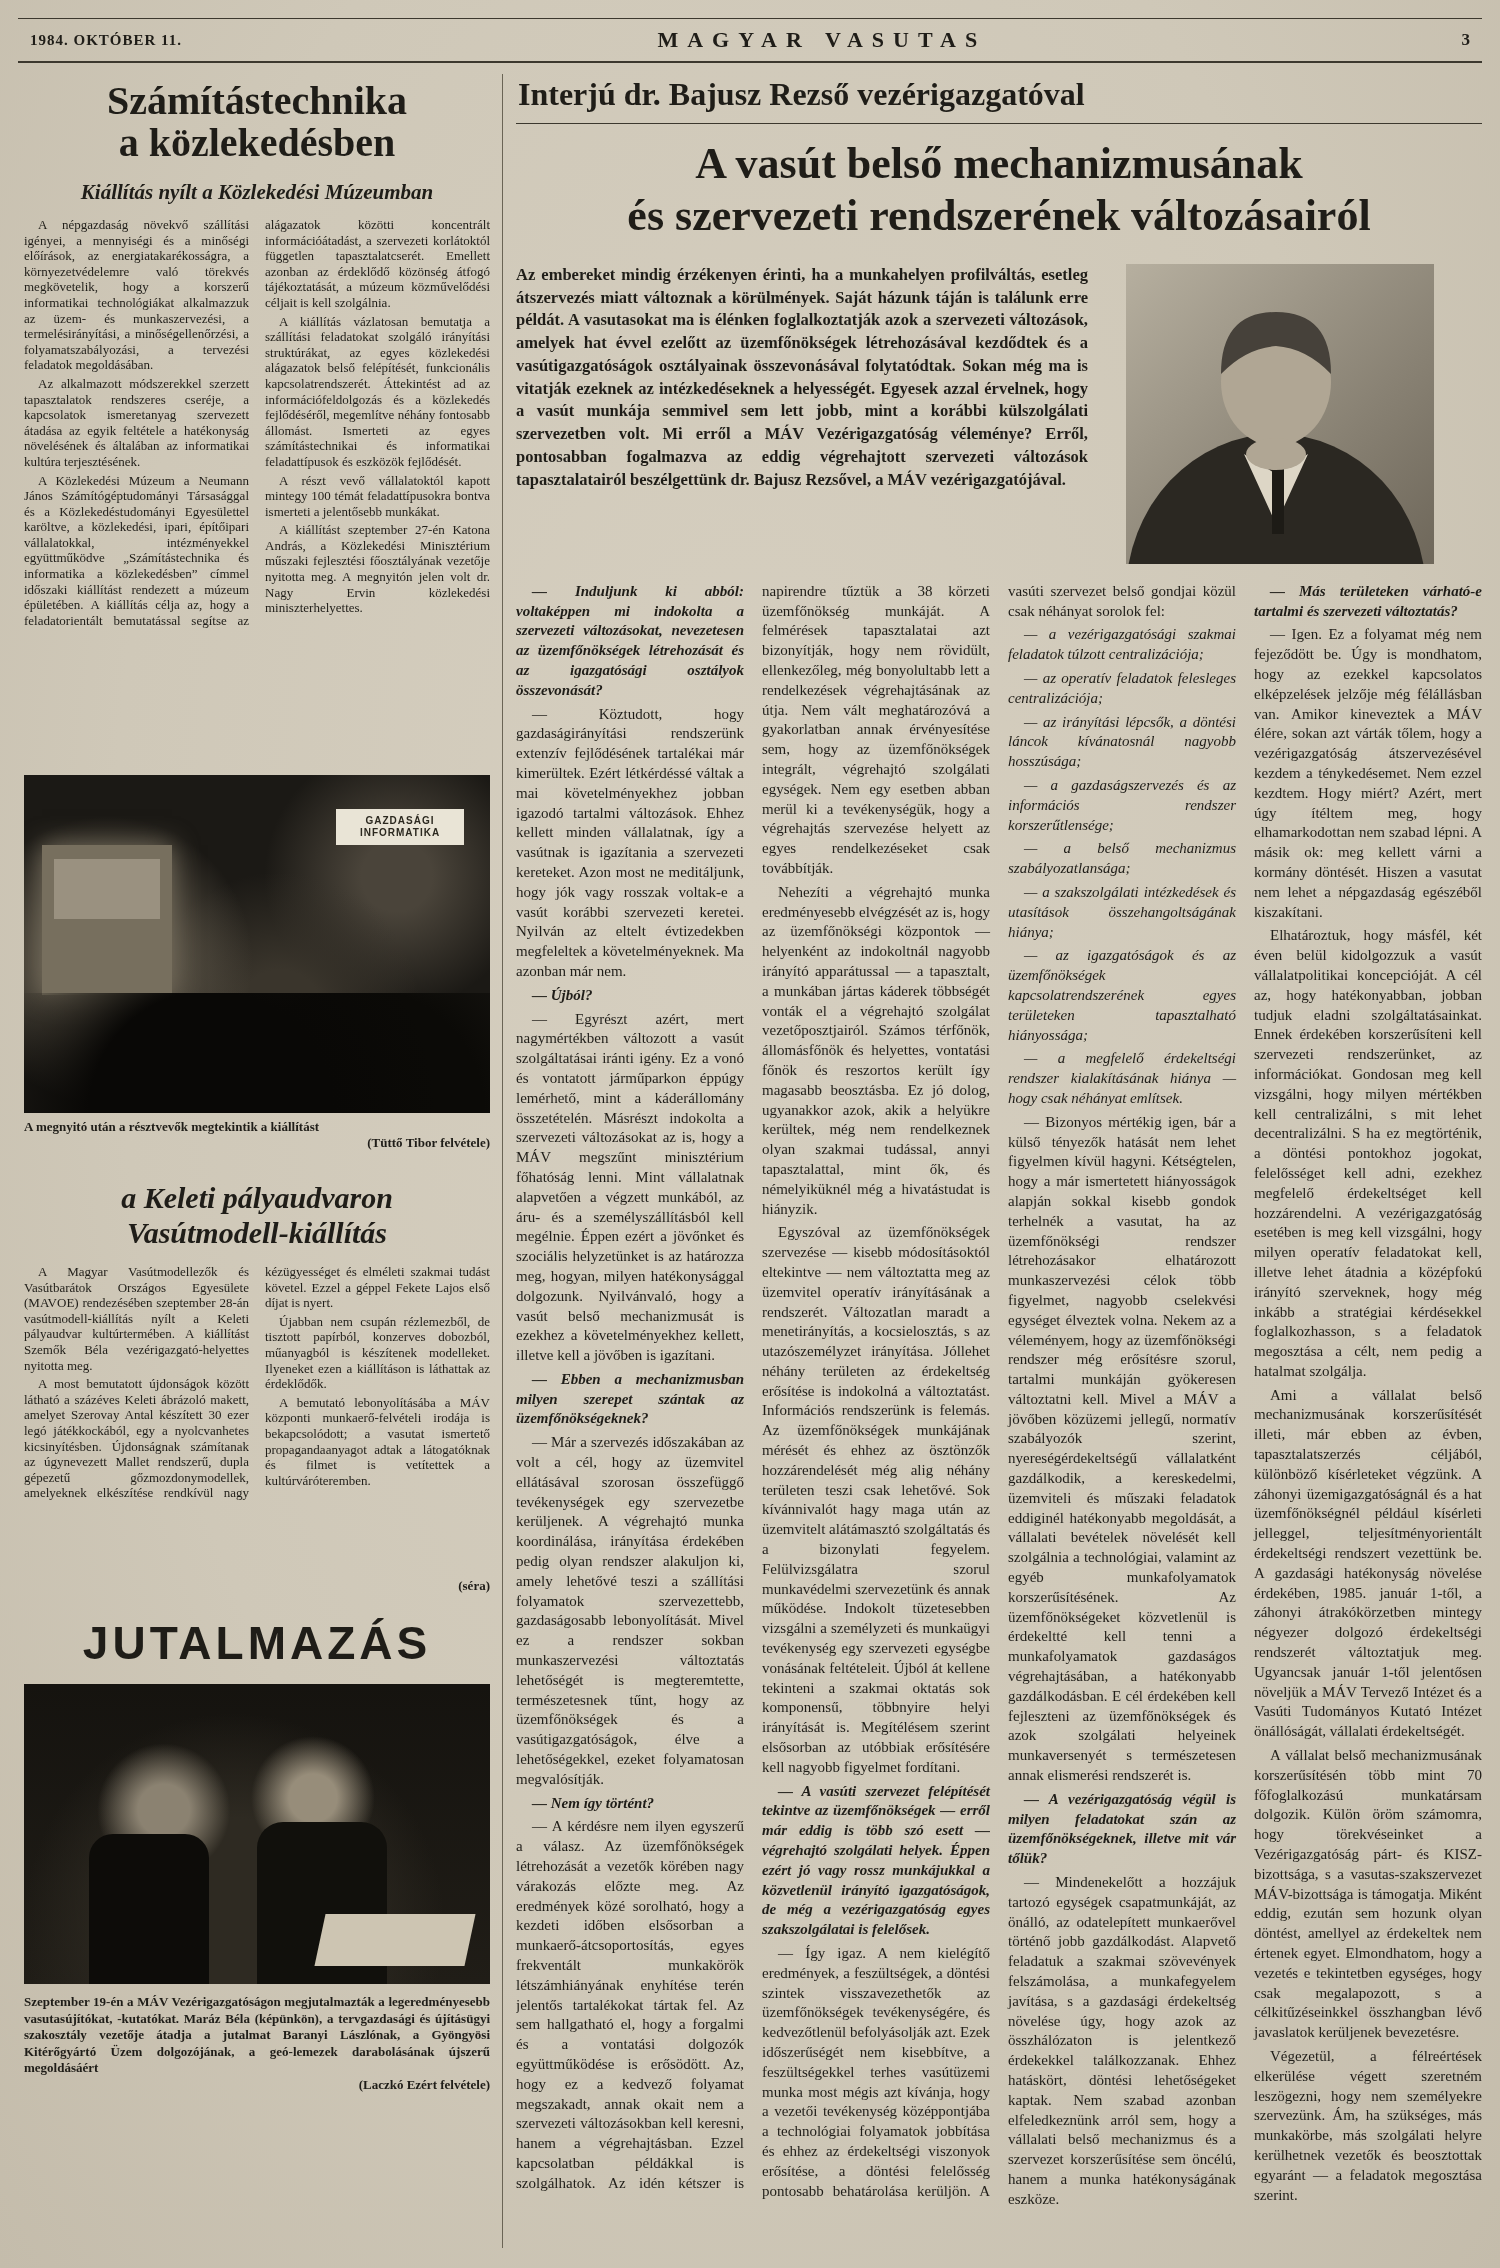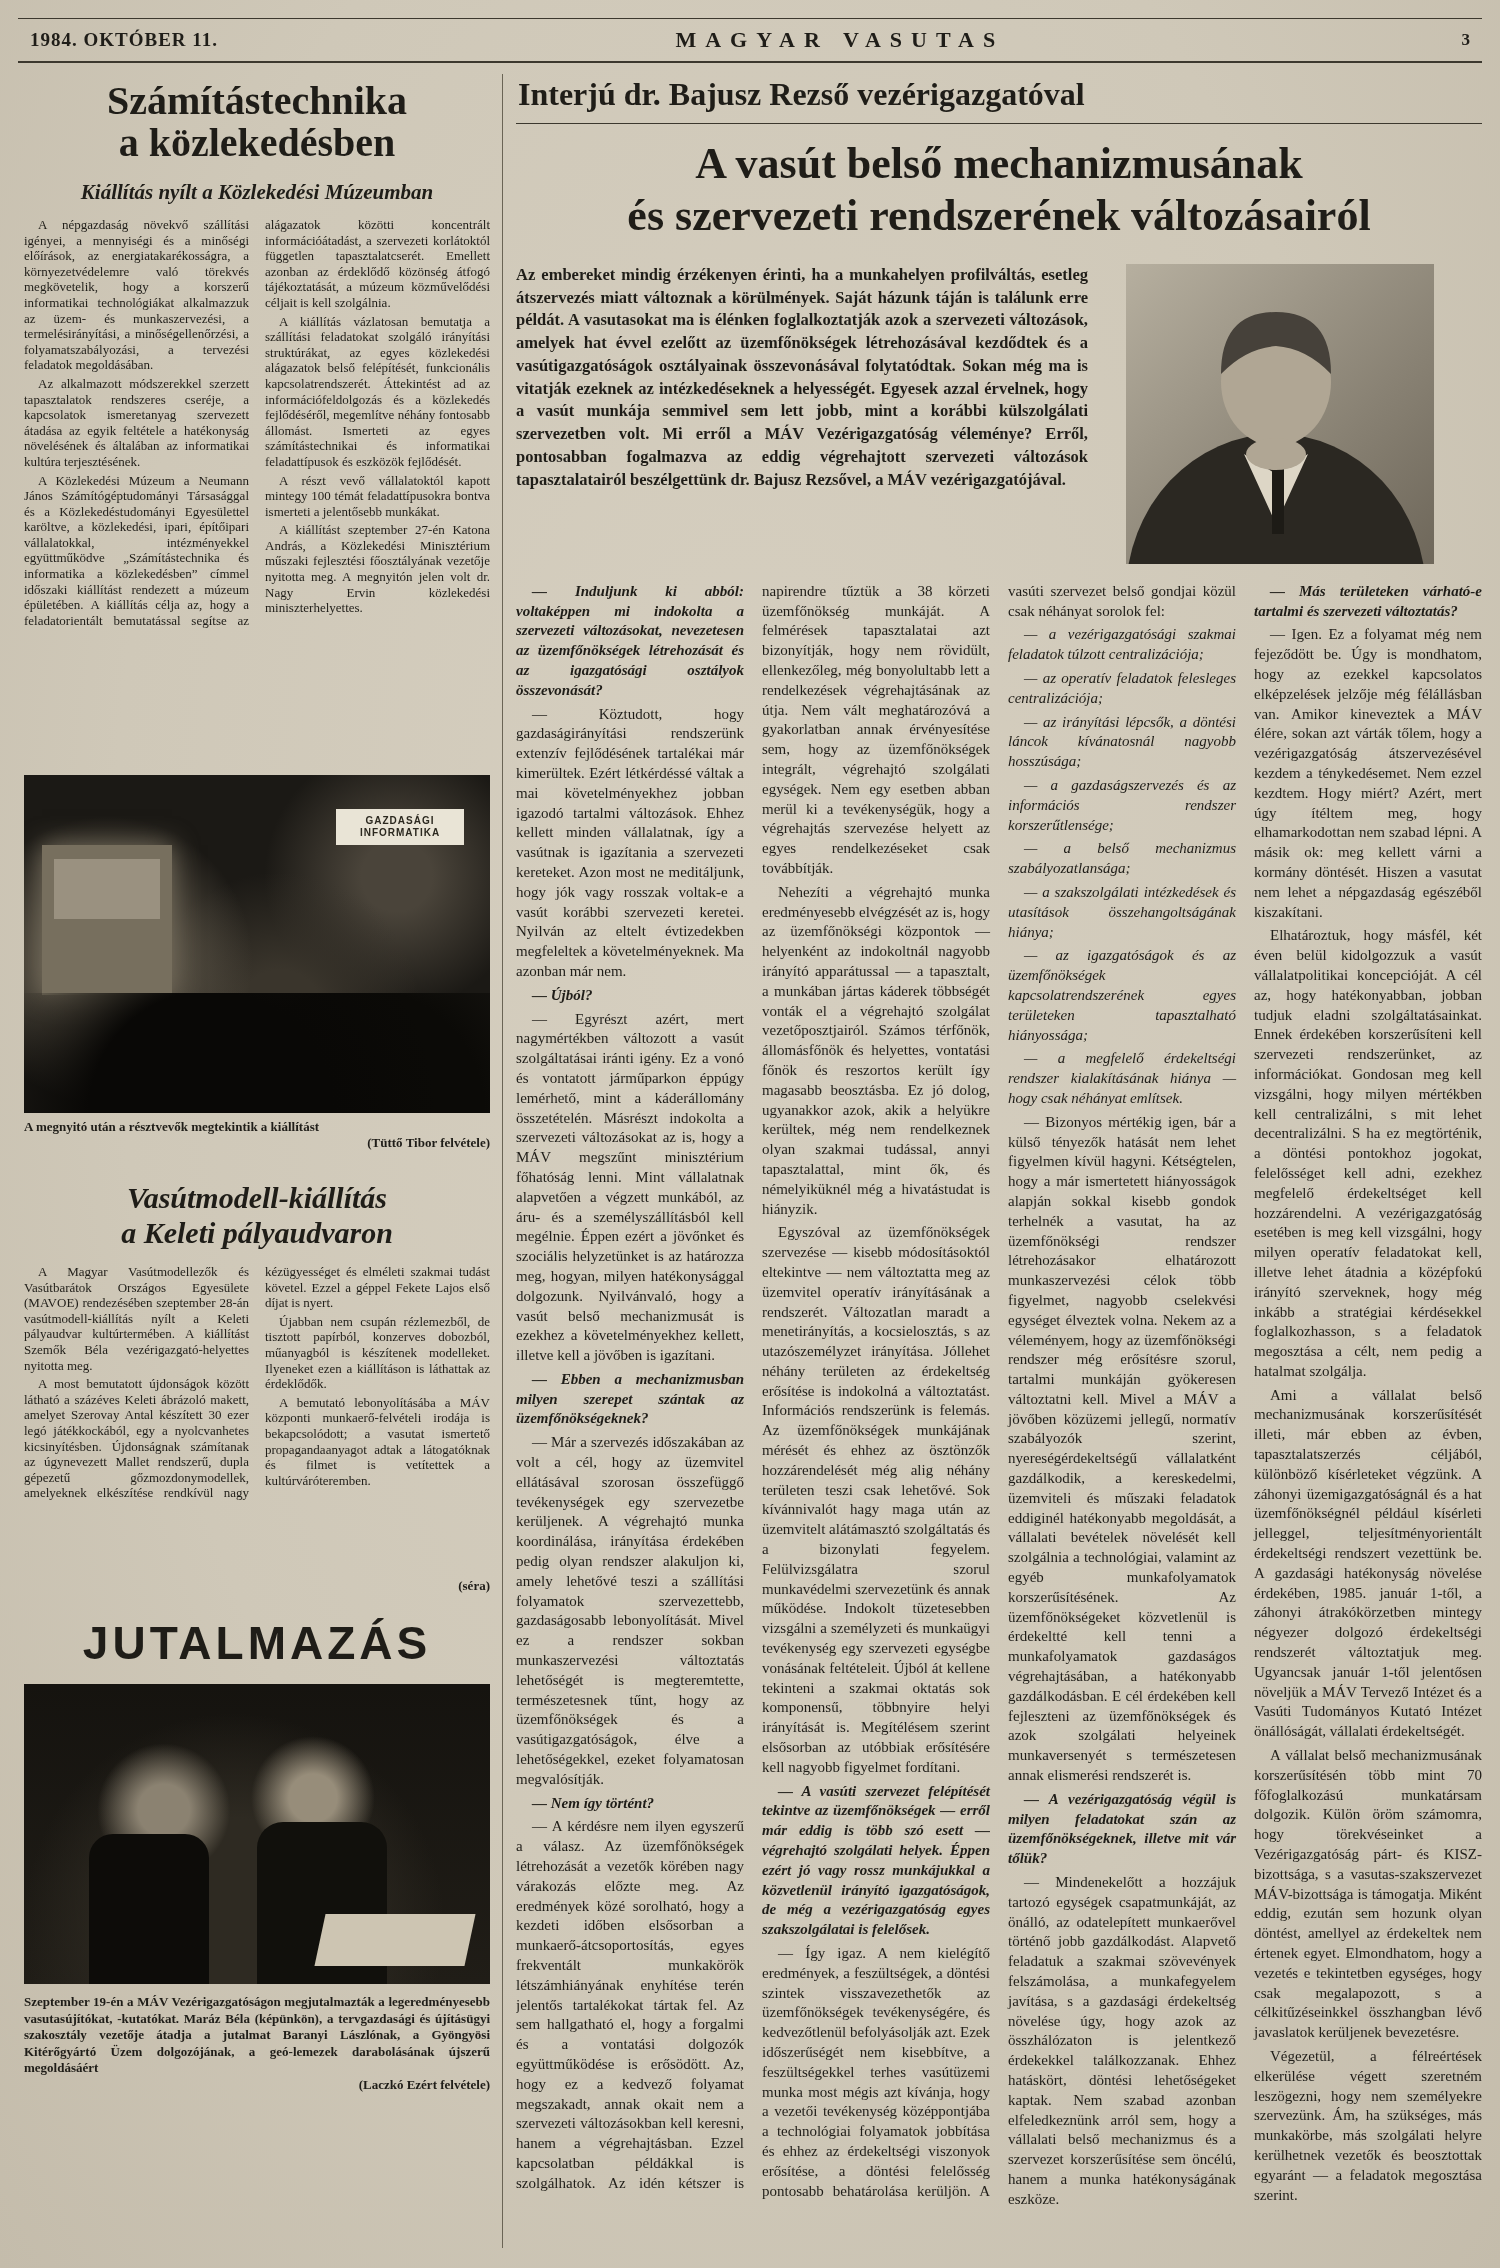--- a/index.html
+++ b/index.html
@@ -4,21 +4,21 @@
 <style>
   html,body{margin:0;padding:0;}
   body{width:1500px;height:2268px;overflow:hidden;background:#cfc8b8;
        font-family:"Liberation Serif", serif;color:#1f1d18;}
   .page{position:relative;width:1500px;height:2268px;
         background:radial-gradient(ellipse at 50% 40%, #d6cfc0 0%, #cfc8b8 60%, #c4bcab 100%);}
   
   .masthead{position:absolute;left:18px;right:18px;top:18px;height:42px;
             border-top:1.5px solid #3c382e;border-bottom:2.5px solid #3c382e;
             display:flex;align-items:center;justify-content:space-between;padding:0 12px;}
-  .m-date{font-size:19px;font-weight:bold;letter-spacing:1px;}
+  .m-date{font-size:15px;font-weight:bold;letter-spacing:1px;}
   .m-title{font-size:22px;letter-spacing:9px;font-weight:bold;}
   .m-page{font-size:17px;font-weight:bold;}
   
   .left-col{position:absolute;left:24px;top:74px;width:466px;}
   .divider-v{position:absolute;left:502px;top:74px;bottom:20px;width:1px;background:#6a6455;}
   .right-col{position:absolute;left:516px;top:74px;width:966px;}
   
   .a1-title{font-size:40px;font-weight:bold;text-align:center;line-height:1.05;margin-top:6px;}
   .a1-sub{font-size:21px;font-weight:bold;font-style:italic;text-align:center;margin:16px 0 12px;}
   .twocol{column-count:2;column-gap:16px;text-align:justify;font-size:13px;line-height:15.6px;overflow:hidden;}
@@ -113,22 +113,22 @@
           <div>INFORMATIKA</div>
         </div>
         <div class="ph1-people"></div>
       </div>
       <div class="caption">A megnyitó után a résztvevők megtekintik a kiállítást</div>
       <div class="credit">(Tüttő Tibor felvétele)</div>
     </div>
 
     <div>
       <div class="a2-title">
+        <div>a Keleti pályaudvaron</div>
         <div>Vasútmodell-kiállítás</div>
-        <div>a Keleti pályaudvaron</div>
       </div>
       <div class="twocol a2-body">
           <p class="para para-a">A Magyar Vasútmodellezők és Vasútbarátok Országos Egyesülete (MAVOE) rendezésében szeptember 28-án vasútmodell-kiállítás nyílt a Keleti pályaudvar kultúrtermében. A kiállítást Szemők Béla vezérigazgató-helyettes nyitotta meg.</p>
           <p class="para para-a">A most bemutatott újdonságok között látható a százéves Keleti ábrázoló makett, amelyet Szerovay Antal készített 30 ezer legó játékkockából, egy a nyolcvanhetes kicsinyítésben. Újdonságnak számítanak az úgynevezett Mallet rendszerű, dupla gépezetű gőzmozdonymodellek, amelyeknek elkészítése rendkívül nagy kézügyességet és elméleti szakmai tudást követel. Ezzel a géppel Fekete Lajos első díjat is nyert.</p>
           <p class="para para-a">Újabban nem csupán rézlemezből, de tisztott papírból, konzerves dobozból, műanyagból is készítenek modelleket. Ilyeneket ezen a kiállításon is láthattak az érdeklődők.</p>
           <p class="para para-a">A bemutató lebonyolításába a MÁV központi munkaerő-felvételi irodája is bekapcsolódott; a vasutat ismertető propagandaanyagot adtak a látogatóknak és filmet is vetítettek a kultúrváróteremben.</p>
         </div>
       <div class="sig-right">(séra)</div>
     </div>
 

